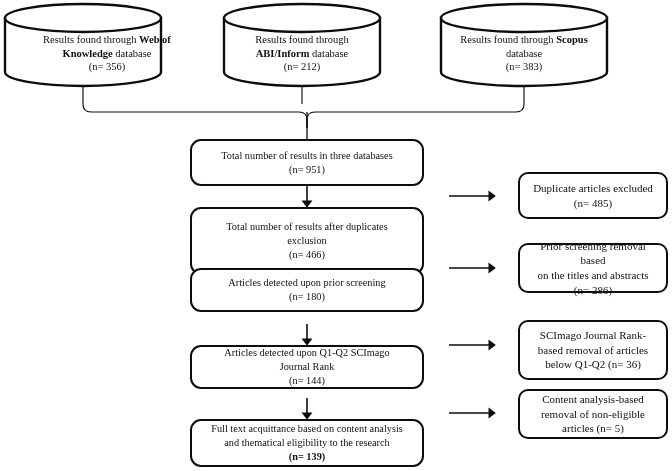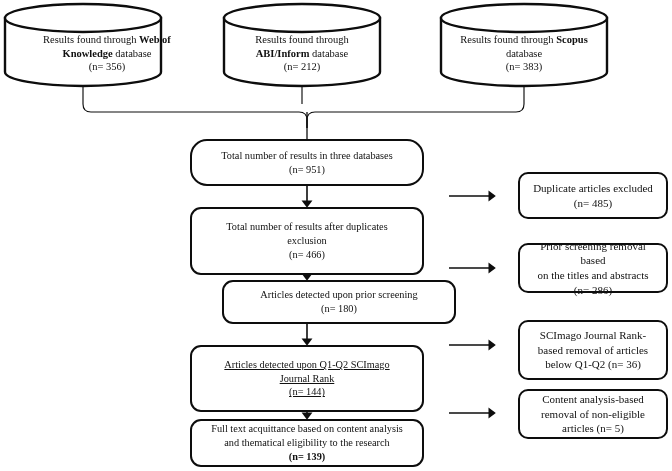--- a/index.html
+++ b/index.html
@@ -119,43 +119,43 @@
   </div>
 
   <div class="cyl" style="left:441px;top:4px;width:166px;height:86px;">
     <div class="txt">
       <span>Results found through </span><b>Scopus</b><br>
       <span>database</span><br>
       <span>(n= 383)</span>
     </div>
   </div>
 
-  <div class="box" style="left:190px;top:139px;width:234px;height:47px;border-radius:17px;">
+  <div class="box" style="left:190px;top:139px;width:234px;height:47px;">
     <div>
       <span>Total number of results in three databases</span><br>
       <span>(n= 951)</span>
     </div>
   </div>
 
   <div class="box" style="left:190px;top:207px;width:234px;height:68px;">
     <div>
       <span>Total number of results after duplicates</span><br>
       <span>exclusion</span><br>
       <span>(n= 466)</span>
     </div>
   </div>
 
-  <div class="box" style="left:190px;top:280px;width:234px;height:44px;margin-left:32px;">
+  <div class="box" style="left:190px;top:268px;width:234px;height:44px;">
     <div>
       <span>Articles detected upon prior screening</span><br>
       <span>(n= 180)</span>
     </div>
   </div>
 
-  <div class="box" style="left:190px;top:345px;width:234px;height:67px;text-decoration:underline;">
+  <div class="box" style="left:190px;top:345px;width:234px;height:44px;">
     <div>
       <span>Articles detected upon Q1-Q2 SCImago</span><br>
       <span>Journal Rank</span><br>
       <span>(n= 144)</span>
     </div>
   </div>
 
   <div class="box" style="left:190px;top:419px;width:234px;height:48px;border-radius:11px;">
     <div>
       <span>Full text acquittance based on content analysis</span><br>

